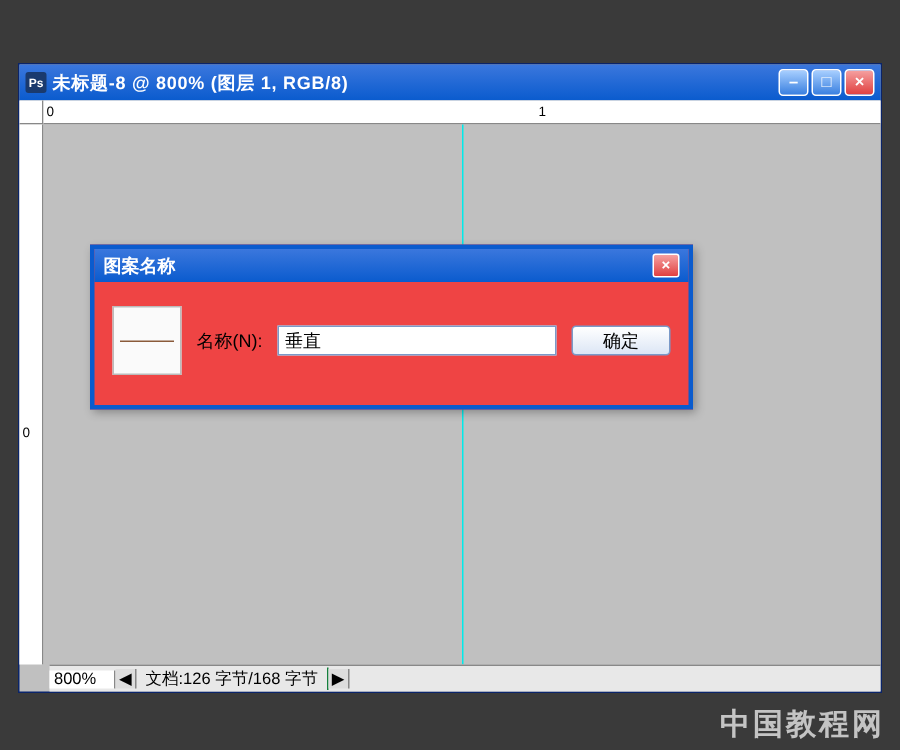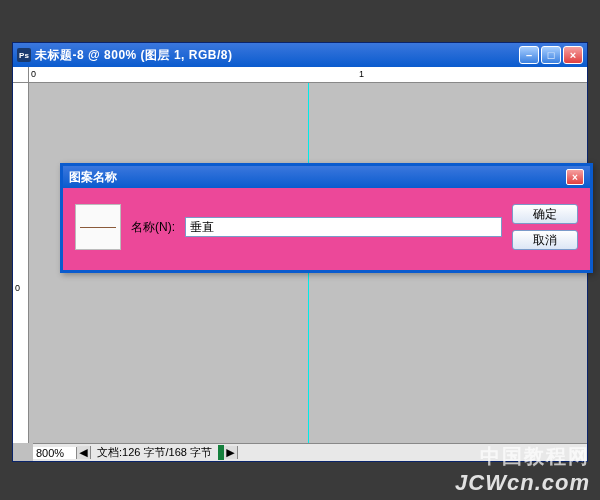--- a/index.html
+++ b/index.html
@@ -18,23 +18,23 @@
 .ruler-h .tick { position: absolute; top: 2px; font-size: 9px; color: #000; }
 .ruler-v { position: absolute; top: 16px; left: 0; width: 16px; bottom: 0; background: #fff; border-right: 1px solid #888; font-size: 9px; }
 .ruler-v .tick { position: absolute; left: 2px; font-size: 9px; color: #000; }
 .ruler-corner { position: absolute; top: 0; left: 0; width: 16px; height: 16px; background: #fff; border-right: 1px solid #888; border-bottom: 1px solid #888; }
 .canvas { position: absolute; top: 16px; left: 16px; right: 0; bottom: 0; background: #c0c0c0; }
 .guide { position: absolute; top: 0; bottom: 0; left: 50%; width: 1px; background: #00eaea; }
 
 .statusbar { position: absolute; bottom: 0; left: 0; right: 0; height: 18px; background: #e8e8e8; border-top: 1px solid #888; display: flex; align-items: center; font-size: 11px; margin-left: 20px; }
 .statusbar .zoom { width: 44px; padding-left: 3px; border-right: 1px solid #888; background: #fff; }
 .statusbar .arrow { width: 14px; text-align: center; border-right: 1px solid #888; background: #ddd; cursor: pointer; }
-.statusbar .docinfo { padding: 0 6px; border-right: 6px solid #15803d; }
+.statusbar .docinfo { padding: 0 6px; border-right: 1px solid #15803d; }
 
-.dialog { position: absolute; top: 120px; left: 47px; width: 533px; border: 3px solid #0a5bce; background: #ec4899; box-shadow: 2px 2px 6px rgba(0,0,0,0.3); }
+.dialog { position: absolute; top: 120px; left: 47px; width: 402px; border: 3px solid #0a5bce; background: #ef4444; box-shadow: 2px 2px 6px rgba(0,0,0,0.3); }
 .dialog .dlg-title { height: 22px; background: linear-gradient(to bottom, #3b77dd, #0a5bce); color: #fff; font-weight: bold; display: flex; align-items: center; padding: 0 6px; }
 .dialog .dlg-title .t { flex: 1; }
 .dlg-close { width: 18px; height: 16px; background: linear-gradient(to bottom, #f5a0a0, #e04040); border: 1px solid #fff; border-radius: 2px; display: flex; align-items: center; justify-content: center; color: #fff; font-size: 10px; font-weight: bold; }
 .dlg-body { padding: 16px 12px 20px 12px; display: flex; align-items: center; gap: 10px; }
 .preview { width: 46px; height: 46px; border: 1px solid #bbb; background: #fafafa; position: relative; }
 .preview::after { content: ""; position: absolute; top: 50%; left: 10%; right: 10%; height: 1px; background: #8a5a3a; }
 .label { font-size: 12px; }
 .name-input { flex: 1; height: 20px; border: 1px solid #7a9ac9; padding: 0 4px; font-size: 12px; background: #fff; }
 .btncol { display: flex; flex-direction: column; gap: 6px; }
 .dlgbtn { width: 66px; height: 20px; border: 1px solid #7a9ac9; background: linear-gradient(to bottom, #fff, #dce6f5); border-radius: 3px; font-size: 12px; cursor: pointer; }
@@ -80,22 +80,20 @@
     <div class="dlg-title">
       <span class="t">图案名称</span>
       <div class="dlg-close">×</div>
     </div>
     <div class="dlg-body">
       <div class="preview"></div>
       <span class="label">名称(N):</span>
       <input class="name-input" type="text" value="垂直" style="">
       <div class="btncol">
         <button class="dlgbtn">确定</button>
-        <button class="dlgbtn">取消</button>
       </div>
     </div>
   </div>
 </div>
 
 <div class="watermark">
   <div class="cn">中国教程网</div>
-  <div class="url">JCWcn.com</div>
 </div>
 
 </body></html>

